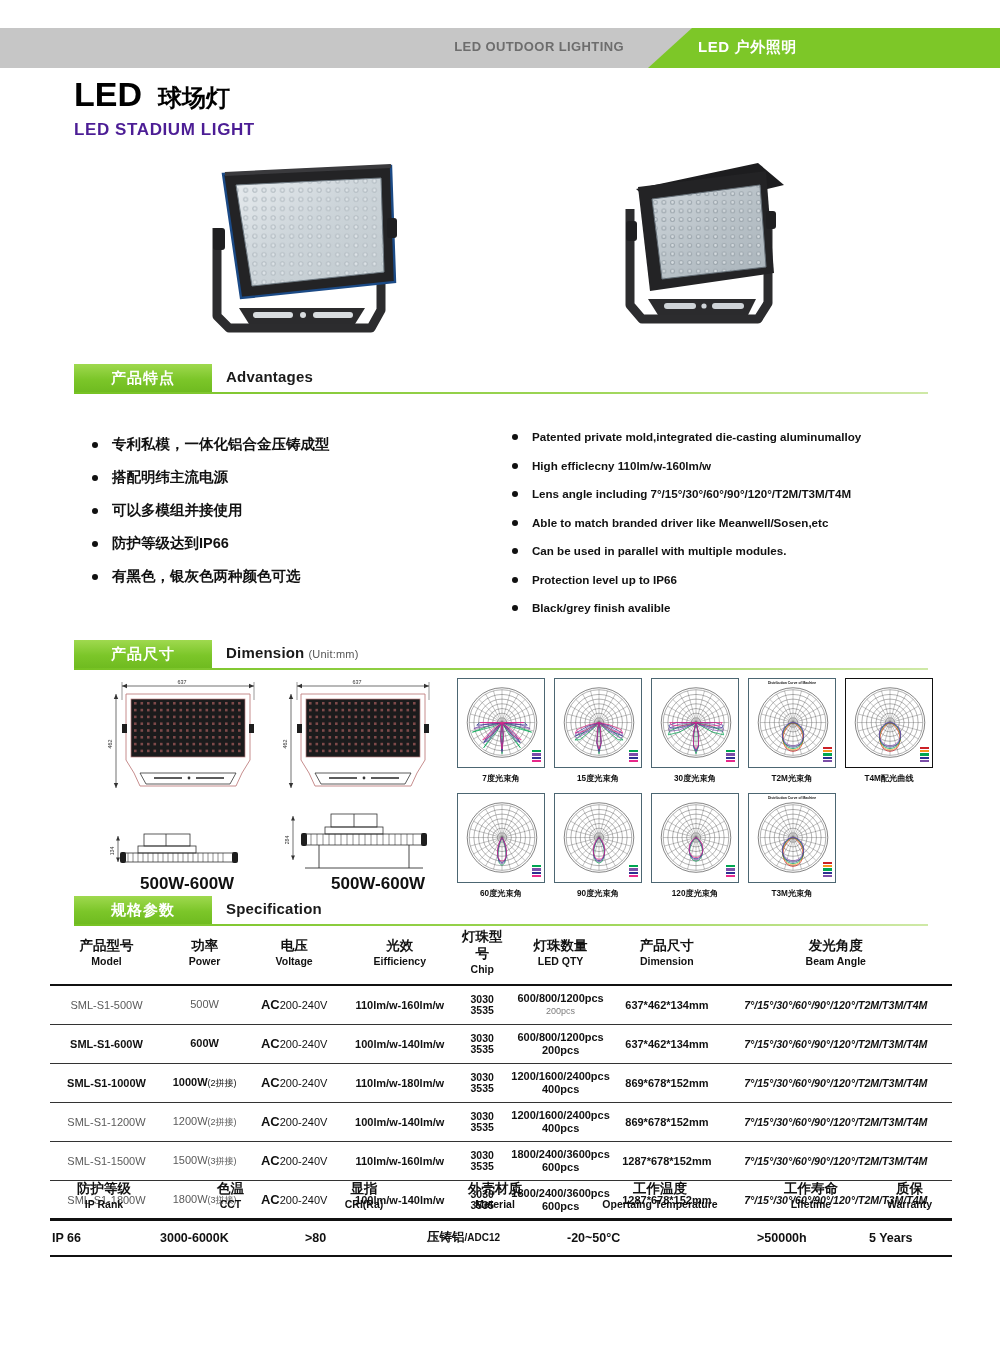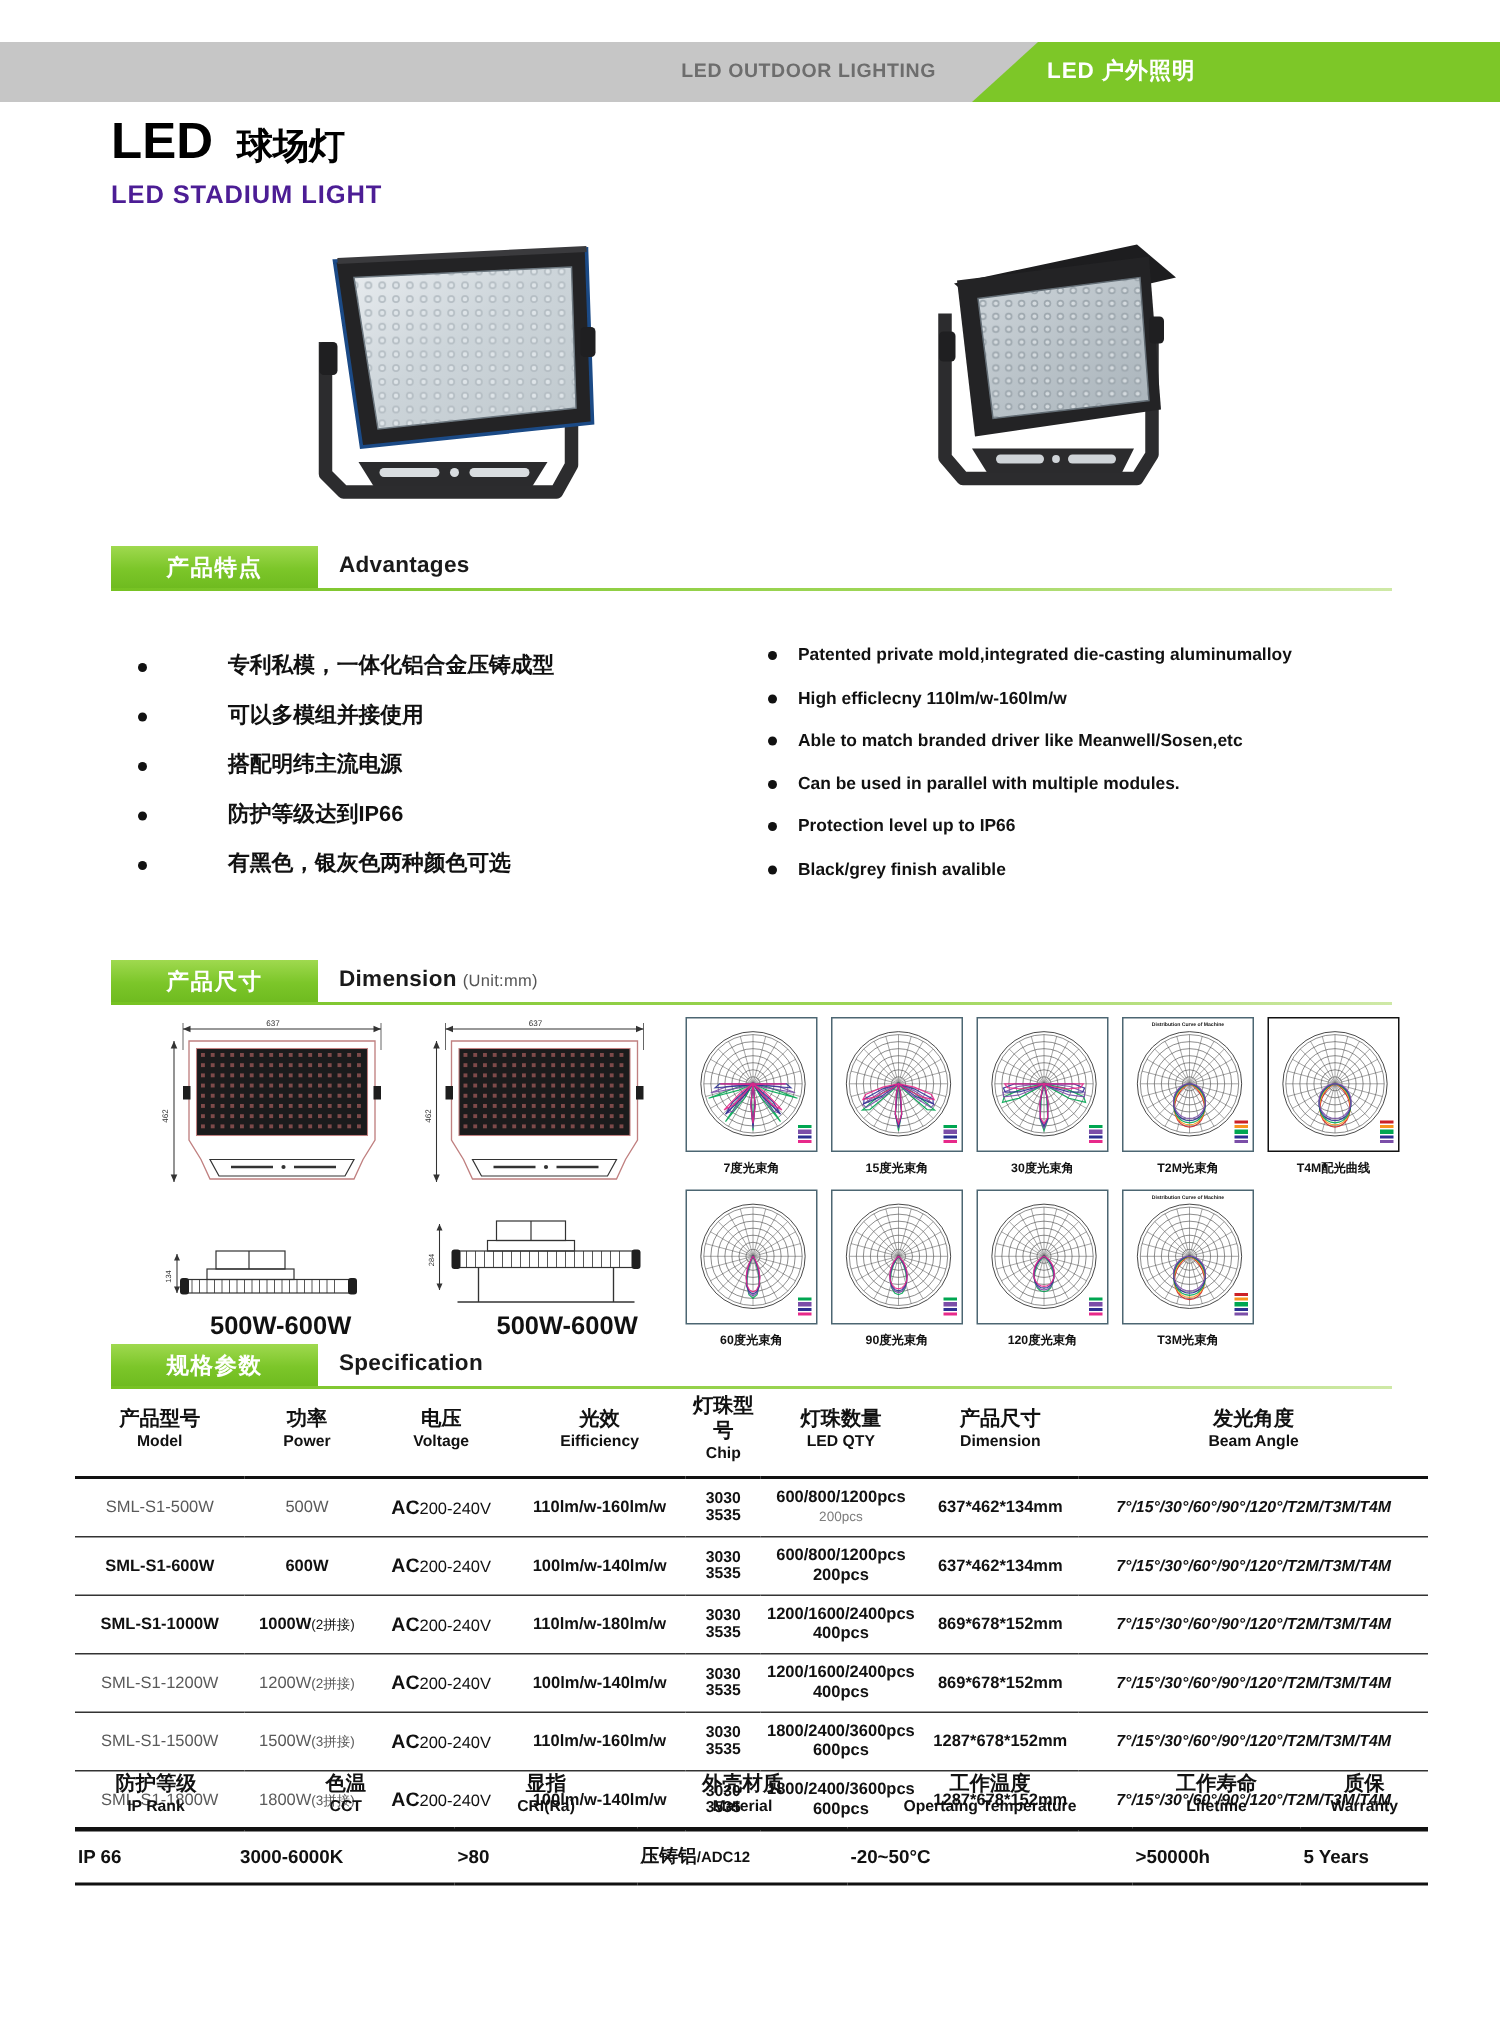--- a/index.html
+++ b/index.html
@@ -65,21 +65,21 @@
   .adv-col { position:absolute; }
   .adv-item { display:flex; align-items:flex-start; }
   .adv-dot {
     width:6px; height:6px; border-radius:50%; background:#111;
     margin-right:14px; flex:0 0 auto;
   }
   .adv-cn .adv-dot { margin-top:8px; }
   .adv-en .adv-dot { margin-top:6px; }
   .adv-cn .adv-text { font-size:14.5px; font-weight:bold; color:#111; line-height:21px; white-space:nowrap; }
   .adv-en .adv-text { font-size:11.6px; font-weight:bold; color:#111; line-height:17px; white-space:nowrap; }
-  .adv-cn .adv-item { margin-bottom:12px;gap:40px; }
+  .adv-cn .adv-item { margin-bottom:12px; }
   .adv-en .adv-item { margin-bottom:11.5px; }
 
   
   .dim-area { position:absolute; left:74px; top:678px; width:854px; height:212px; }
   .dimbox { position:absolute; }
   .dim-caption {
     position:absolute; font-size:17px; font-weight:bold; color:#111;
     letter-spacing:0px; white-space:nowrap;
   }
 
@@ -221,44 +221,48 @@
     <div class="sect-rule"></div>
   </div>
 
   <div class="adv-col adv-cn" style="left:92px; top:434px;" id="advCn">
       <div class="adv-item">
         <span class="adv-dot"></span>
         <span class="adv-text">专利私模，一体化铝合金压铸成型</span>
       </div>
       <div class="adv-item">
         <span class="adv-dot"></span>
-        <span class="adv-text">可以多模组并接使用</span>
+        <span class="adv-text">搭配明纬主流电源</span>
       </div>
       <div class="adv-item">
         <span class="adv-dot"></span>
-        <span class="adv-text">搭配明纬主流电源</span>
+        <span class="adv-text">可以多模组并接使用</span>
       </div>
       <div class="adv-item">
         <span class="adv-dot"></span>
         <span class="adv-text">防护等级达到IP66</span>
       </div>
       <div class="adv-item">
         <span class="adv-dot"></span>
         <span class="adv-text">有黑色，银灰色两种颜色可选</span>
       </div>
     </div>
 
   <div class="adv-col adv-en" style="left:512px; top:428px;" id="advEn">
       <div class="adv-item">
         <span class="adv-dot"></span>
         <span class="adv-text">Patented private mold,integrated die-casting aluminumalloy</span>
       </div>
       <div class="adv-item">
         <span class="adv-dot"></span>
         <span class="adv-text">High efficlecny 110lm/w-160lm/w</span>
+      </div>
+      <div class="adv-item">
+        <span class="adv-dot"></span>
+        <span class="adv-text">Lens angle including  7°/15°/30°/60°/90°/120°/T2M/T3M/T4M</span>
       </div>
       <div class="adv-item">
         <span class="adv-dot"></span>
         <span class="adv-text">Able to match branded driver like Meanwell/Sosen,etc</span>
       </div>
       <div class="adv-item">
         <span class="adv-dot"></span>
         <span class="adv-text">Can be used in parallel with multiple modules.</span>
       </div>
       <div class="adv-item">

